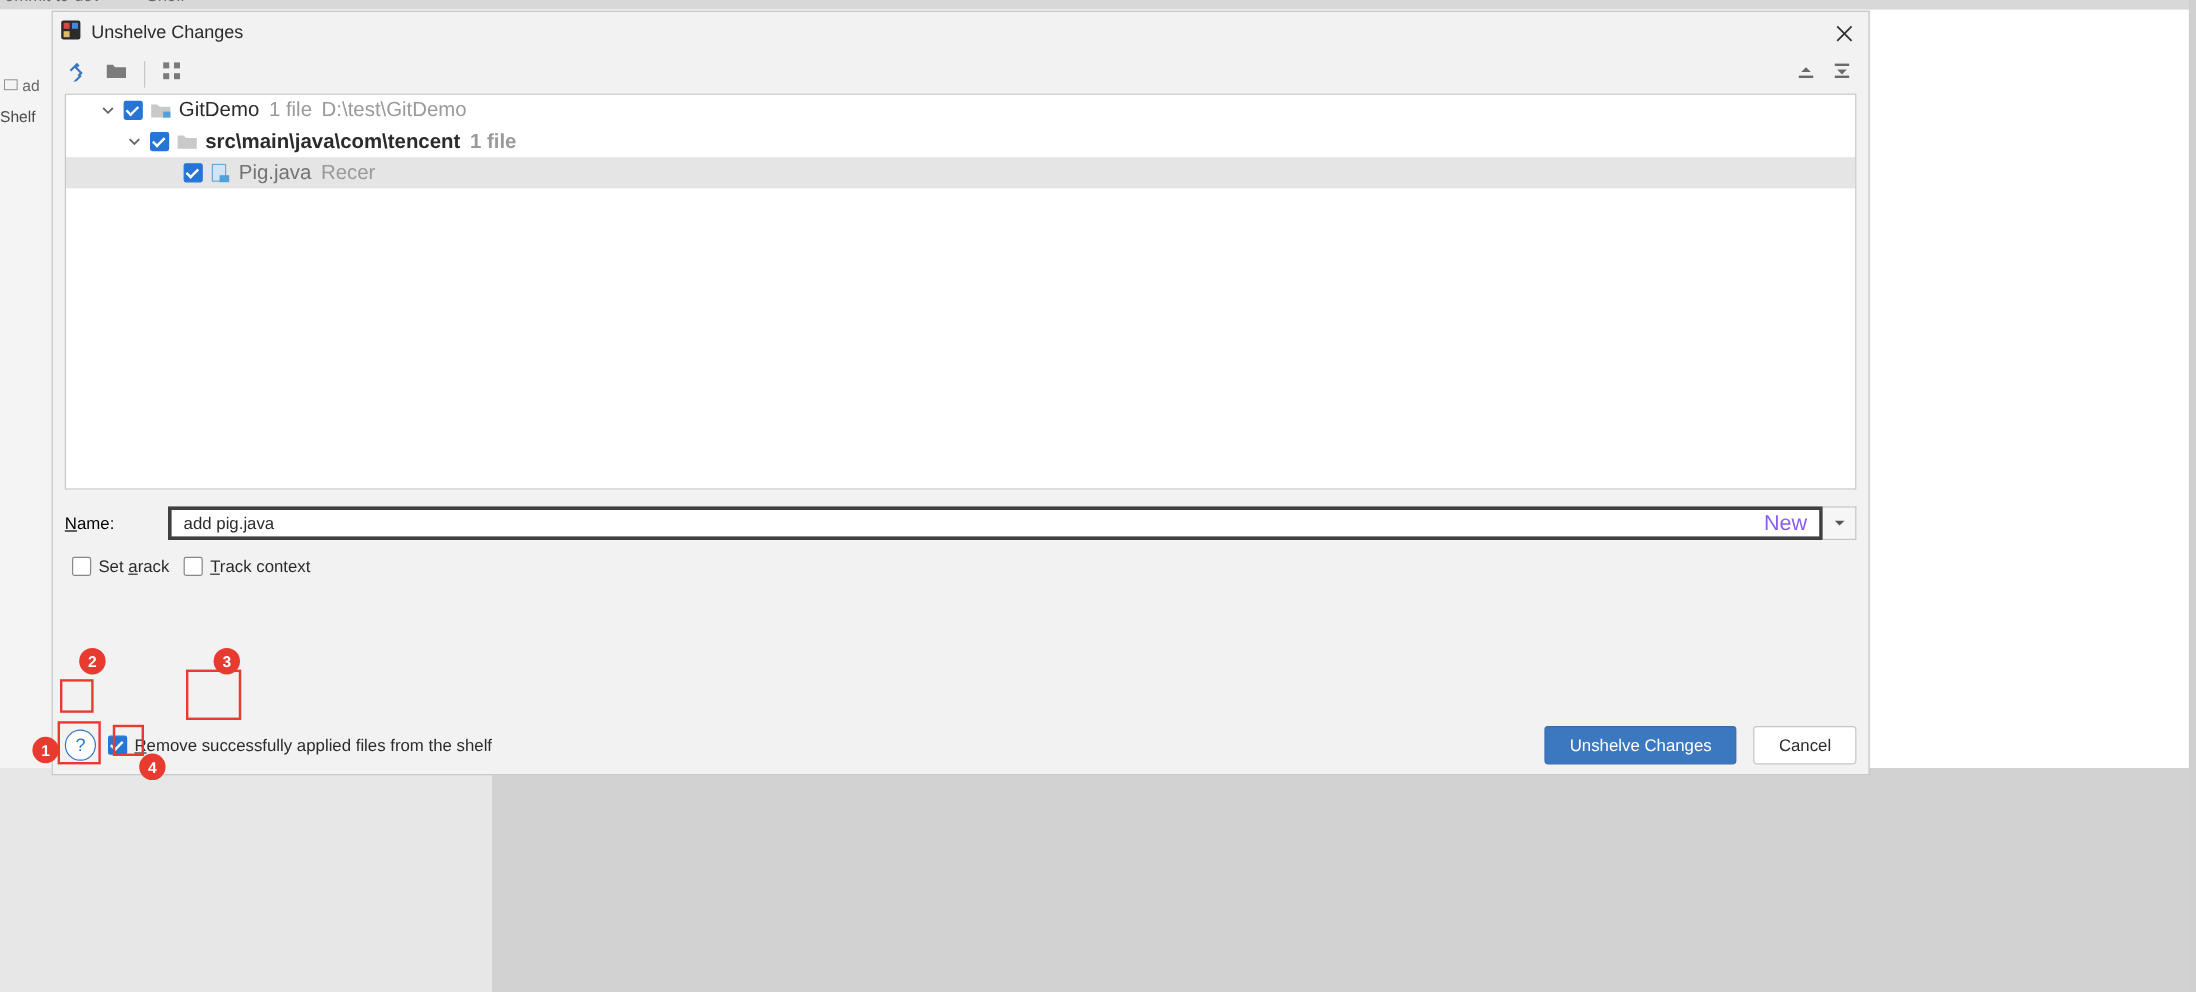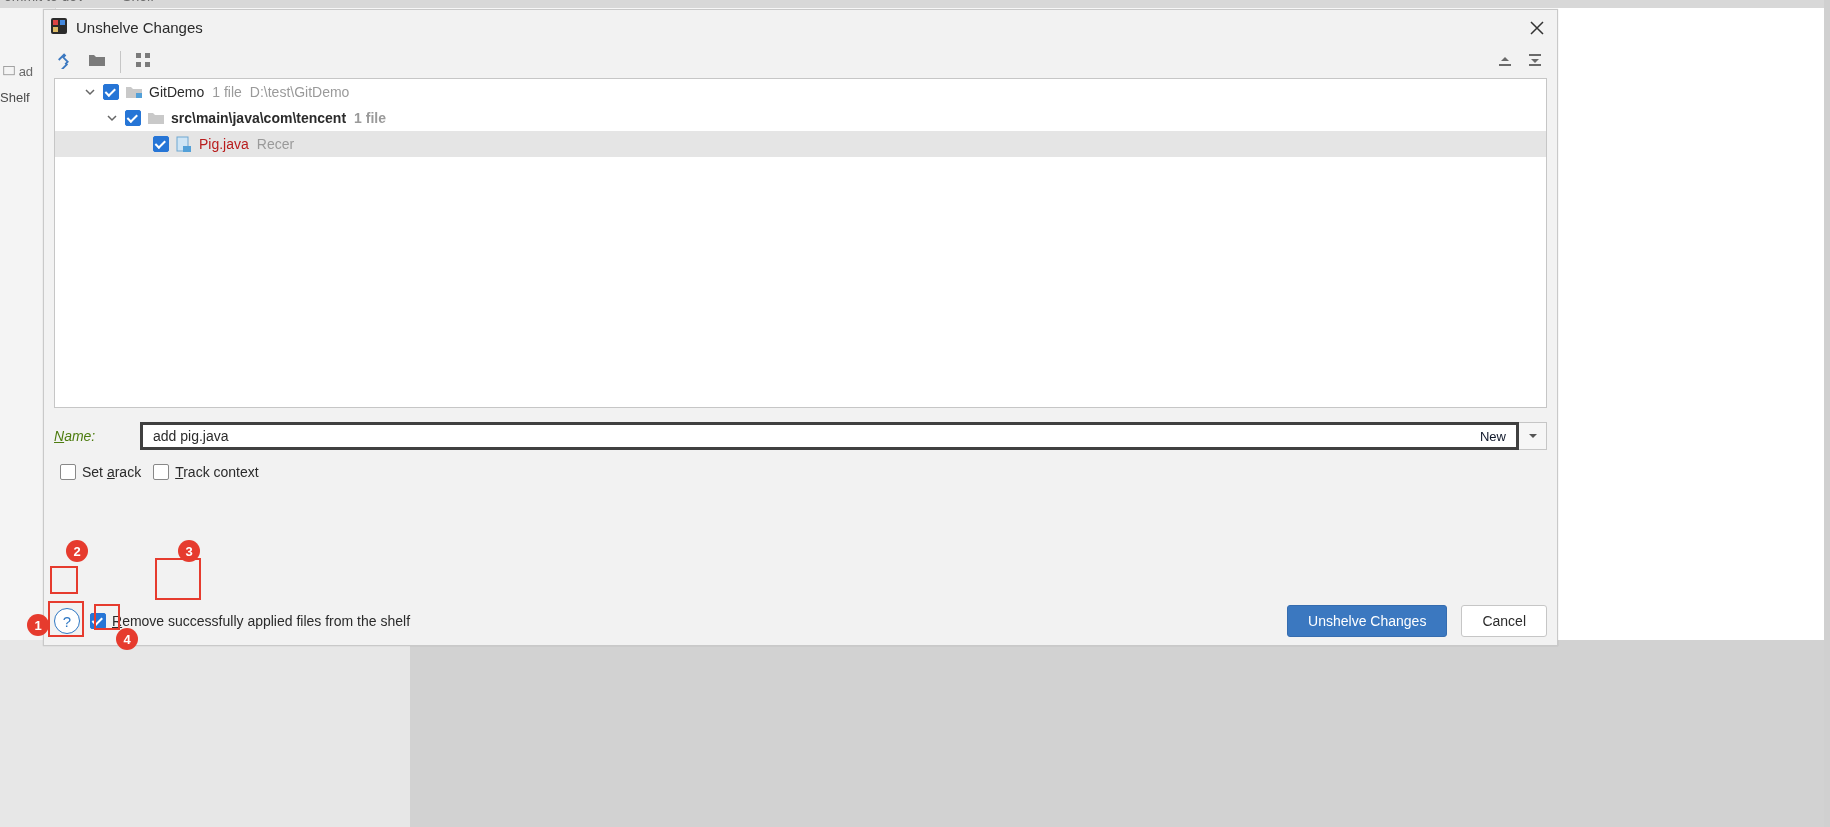--- a/index.html
+++ b/index.html
@@ -55,48 +55,48 @@
   .dlg-toolbar {
     height: 33px; display: flex; align-items: center; justify-content: space-between;
     padding: 0 14px 0 12px;
   }
   .tb-left { display:flex; align-items:center; gap: 14px; }
   .tb-sep { width:1px; height:22px; background:#c6c6c6; }
   .tb-right { display:flex; align-items:center; gap: 14px; }
 
   .tree-area {
     margin: 0 10px 0 10px; height: 330px; background: #fff; border:1px solid #c6c6c6;
-    position: relative; font-size: 14px; color:#2b2b2b; overflow:hidden;
+    position: relative; font-size: 17px; color:#2b2b2b; overflow:hidden;
   }
   .tree-row { display:flex; align-items:center; height:26px; }
   .tree-row.selected { background:#e5e5e5; }
   .arrow { width:14px; display:inline-flex; justify-content:center; }
   .arrow svg { width:10px; height:10px; }
   .cb { width:16px; height:16px; border:1px solid #888; border-radius:2px; display:inline-flex; align-items:center; justify-content:center; margin: 0 6px; background:#fff;}
   .cb.checked { background:#2675d6; border-color:#2675d6; }
   .cb.checked::after { content:""; width:8px; height:4px; border:2px solid #fff; border-top:none; border-right:none; transform: rotate(-45deg) translateY(-1px);}
   .folder-icon, .file-icon { width:18px; height:16px; display:inline-flex; align-items:center; margin-right:6px;}
   .folder-icon svg, .file-icon svg { width:18px; height:16px; }
   .muted { color:#9a9a9a; margin-left:8px; }
-  .green { color:#b91c1c; }
+  .green { color:#737373; }
   .tree-row.r0 { padding-left: 28px; }
   .tree-row.r1 { padding-left: 50px; font-weight: bold; }
   .tree-row.r2 { padding-left: 78px; }
 
   .form-area { padding: 6px 10px 0 10px; }
   .form-row { display:flex; align-items:flex-start; margin-top: 8px; }
-  .form-label { width: 86px; font-size:14px; color:#4d7c0f; padding-top:6px;font-style:italic;}
+  .form-label { width: 86px; font-size:14px; color:#000000; padding-top:6px;}
   .form-label .ul { text-decoration: underline; }
   .name-field-wrap { flex:1; display:flex; }
   .name-input {
     flex:1; height:28px; border:3px solid #404040; background:#fff;
     display:flex; align-items:center; justify-content:space-between; padding:0 10px;
     font-size:14px; color:#2b2b2b;
   }
-  .name-input .new-badge { color:#0f172a; font-size:13px; }
+  .name-input .new-badge { color:#8b5cf6; font-size:18px; }
   .name-dd { width:28px; height:28px; border:1px solid #c6c6c6; border-left:none; background:#f6f6f6; display:flex; align-items:center; justify-content:center;}
   .name-dd svg { width:10px; height:10px; }
   .comment-field {
     flex:1; height:74px; border:1px solid #c6c6c6; background:#fff;
   }
 
   .options-row { display:flex; align-items:center; gap: 12px; margin: 14px 0 0 6px;}
   .opt { display:flex; align-items:center; gap:6px; font-size:14px; color:#2b2b2b;}
   .cb2 { width:16px; height:16px; border:1px solid #888; border-radius:2px; background:#fff; display:inline-flex; align-items:center; justify-content:center;}
   .cb2.checked { background:#2675d6; border-color:#2675d6; }

